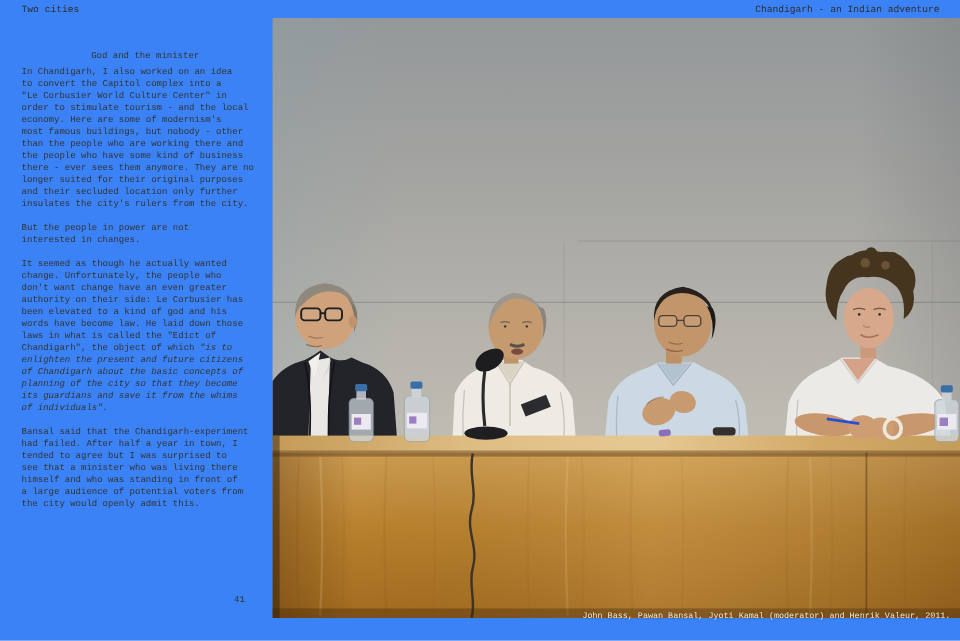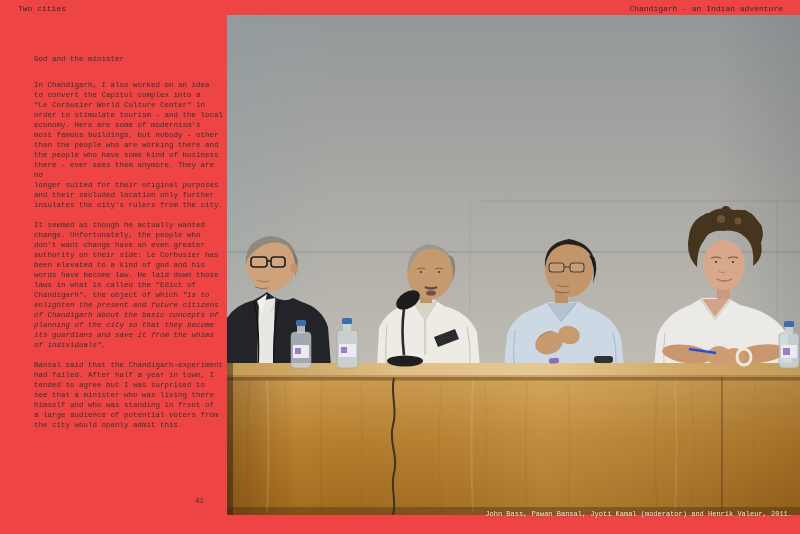--- a/index.html
+++ b/index.html
@@ -1,23 +1,23 @@
 <!DOCTYPE html>
 <html><head>
 <meta charset="utf-8">
 <style>
   html,body{margin:0;padding:0;background:#e9e9e7;}
-  .page{position:relative;width:800px;height:534px;background:#ef4444;overflow:hidden;
+  .page{position:relative;width:800px;height:534px;background:#3b82f6;overflow:hidden;
         font-family:"Liberation Mono","DejaVu Sans Mono",monospace;color:#343434;}
   .hdr{position:absolute;top:4px;font-size:8px;color:#2e2e2e;white-space:nowrap;}
   .hdr-left{left:18px;}
   .hdr-right{right:17px;}
   .article{position:absolute;left:18px;top:38px;width:206px;font-size:7.5px;line-height:10px;}
-  .para{margin:0 0 10px 16px;white-space:pre-line;}
-  .heading{margin:16px;}
+  .para{margin:0 0 10px 0;white-space:pre-line;}
+  .heading{margin:4px;text-align:center;}
   .it{font-style:italic;}
   .pagenum{position:absolute;left:195px;top:497px;font-size:7.5px;}
   .photo{position:absolute;left:227px;top:15px;width:573px;height:508px;}
   .photo svg{display:block;}
   .caption{position:absolute;right:8px;bottom:5px;font-size:7px;color:#f2e9d4;
            text-shadow:0 0 2px rgba(80,40,0,.65);white-space:nowrap;}
 </style>
 </head>
 <body>
 
@@ -33,20 +33,22 @@
 "Le Corbusier World Culture Center" in
 order to stimulate tourism - and the local
 economy. Here are some of modernism's
 most famous buildings, but nobody - other
 than the people who are working there and
 the people who have some kind of business
 there - ever sees them anymore. They are no
 longer suited for their original purposes
 and their secluded location only further
 insulates the city's rulers from the city.</p>
+    <p class="para">But the people in power are not
+interested in changes.</p>
     <p class="para"><span>It seemed as though he actually wanted
 change. Unfortunately, the people who
 don't want change have an even greater
 authority on their side: Le Corbusier has
 been elevated to a kind of god and his
 words have become law. He laid down those
 laws in what is called the "Edict of
 Chandigarh", the object of which </span><span class="it">"is to
 enlighten the present and future citizens
 of Chandigarh about the basic concepts of

